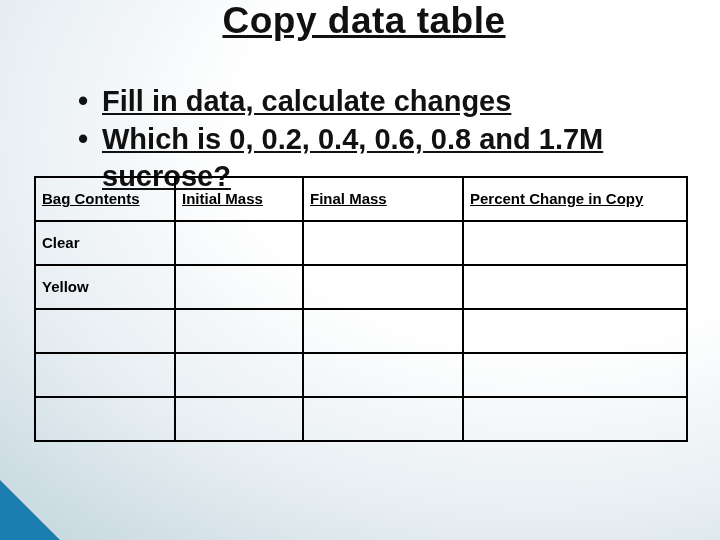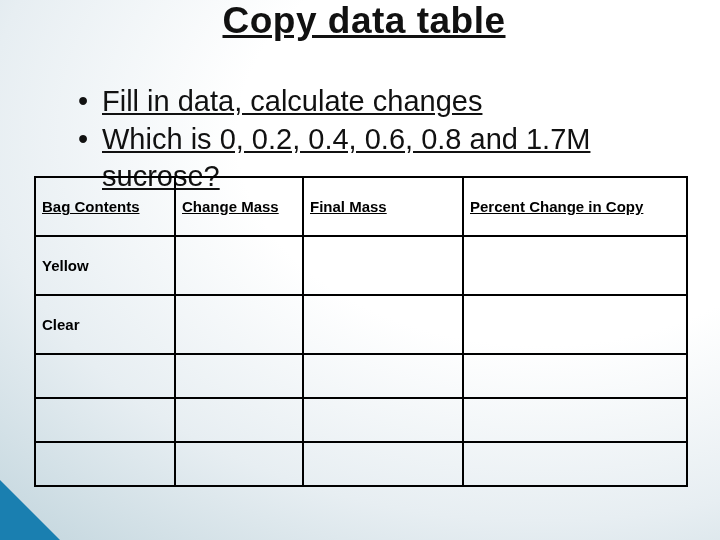--- a/index.html
+++ b/index.html
@@ -44,21 +44,21 @@
     text-decoration: underline;
     letter-spacing: 0.5px;
     padding-left: 8px;
   }
   .bullets {
     position: absolute;
     top: 54px;
     left: 38px;
     right: 30px;
     font-size: 29px;
-    font-weight: 400;
+    font-weight: 700;
     color: #111;
     line-height: 1.25;
   }
   .bullets li {
     list-style: none;
     position: relative;
     padding-left: 24px;
     margin-bottom: 2px;
     text-decoration: underline;
   }
@@ -75,21 +75,21 @@
     border-collapse: collapse;
     width: 652px;
     table-layout: fixed;
   }
   .data-table col.c1 { width: 140px; }
   .data-table col.c2 { width: 128px; }
   .data-table col.c3 { width: 160px; }
   .data-table col.c4 { width: 224px; }
   .data-table th, .data-table td {
     border: 2px solid #000;
-    padding: 20px 6px;
+    padding: 12px 6px;
     height: 44px;
     vertical-align: top;
     text-align: left;
     font-size: 15px;
     font-weight: 700;
     color: #000;
     box-sizing: border-box;
   }
   .data-table th {
     text-decoration: underline;
@@ -113,32 +113,32 @@
   <table class="data-table">
     <colgroup>
       <col class="c1">
         <col class="c2">
         <col class="c3">
         <col class="c4">
     </colgroup>
     <tbody>
         <tr>
       <th>Bag Contents</th>
-      <th>Change Mass</th>
+      <th>Initial Mass</th>
       <th>Final Mass</th>
       <th>Percent Change in Copy</th>
     </tr>
     <tr>
-      <td class="rowlabel">Yellow</td>
+      <td class="rowlabel">Clear</td>
       <td></td>
       <td></td>
       <td></td>
     </tr>
     <tr>
-      <td class="rowlabel">Clear</td>
+      <td class="rowlabel">Yellow</td>
       <td></td>
       <td></td>
       <td></td>
     </tr>
     <tr>
       <td class="rowlabel"></td>
       <td></td>
       <td></td>
       <td></td>
     </tr>

